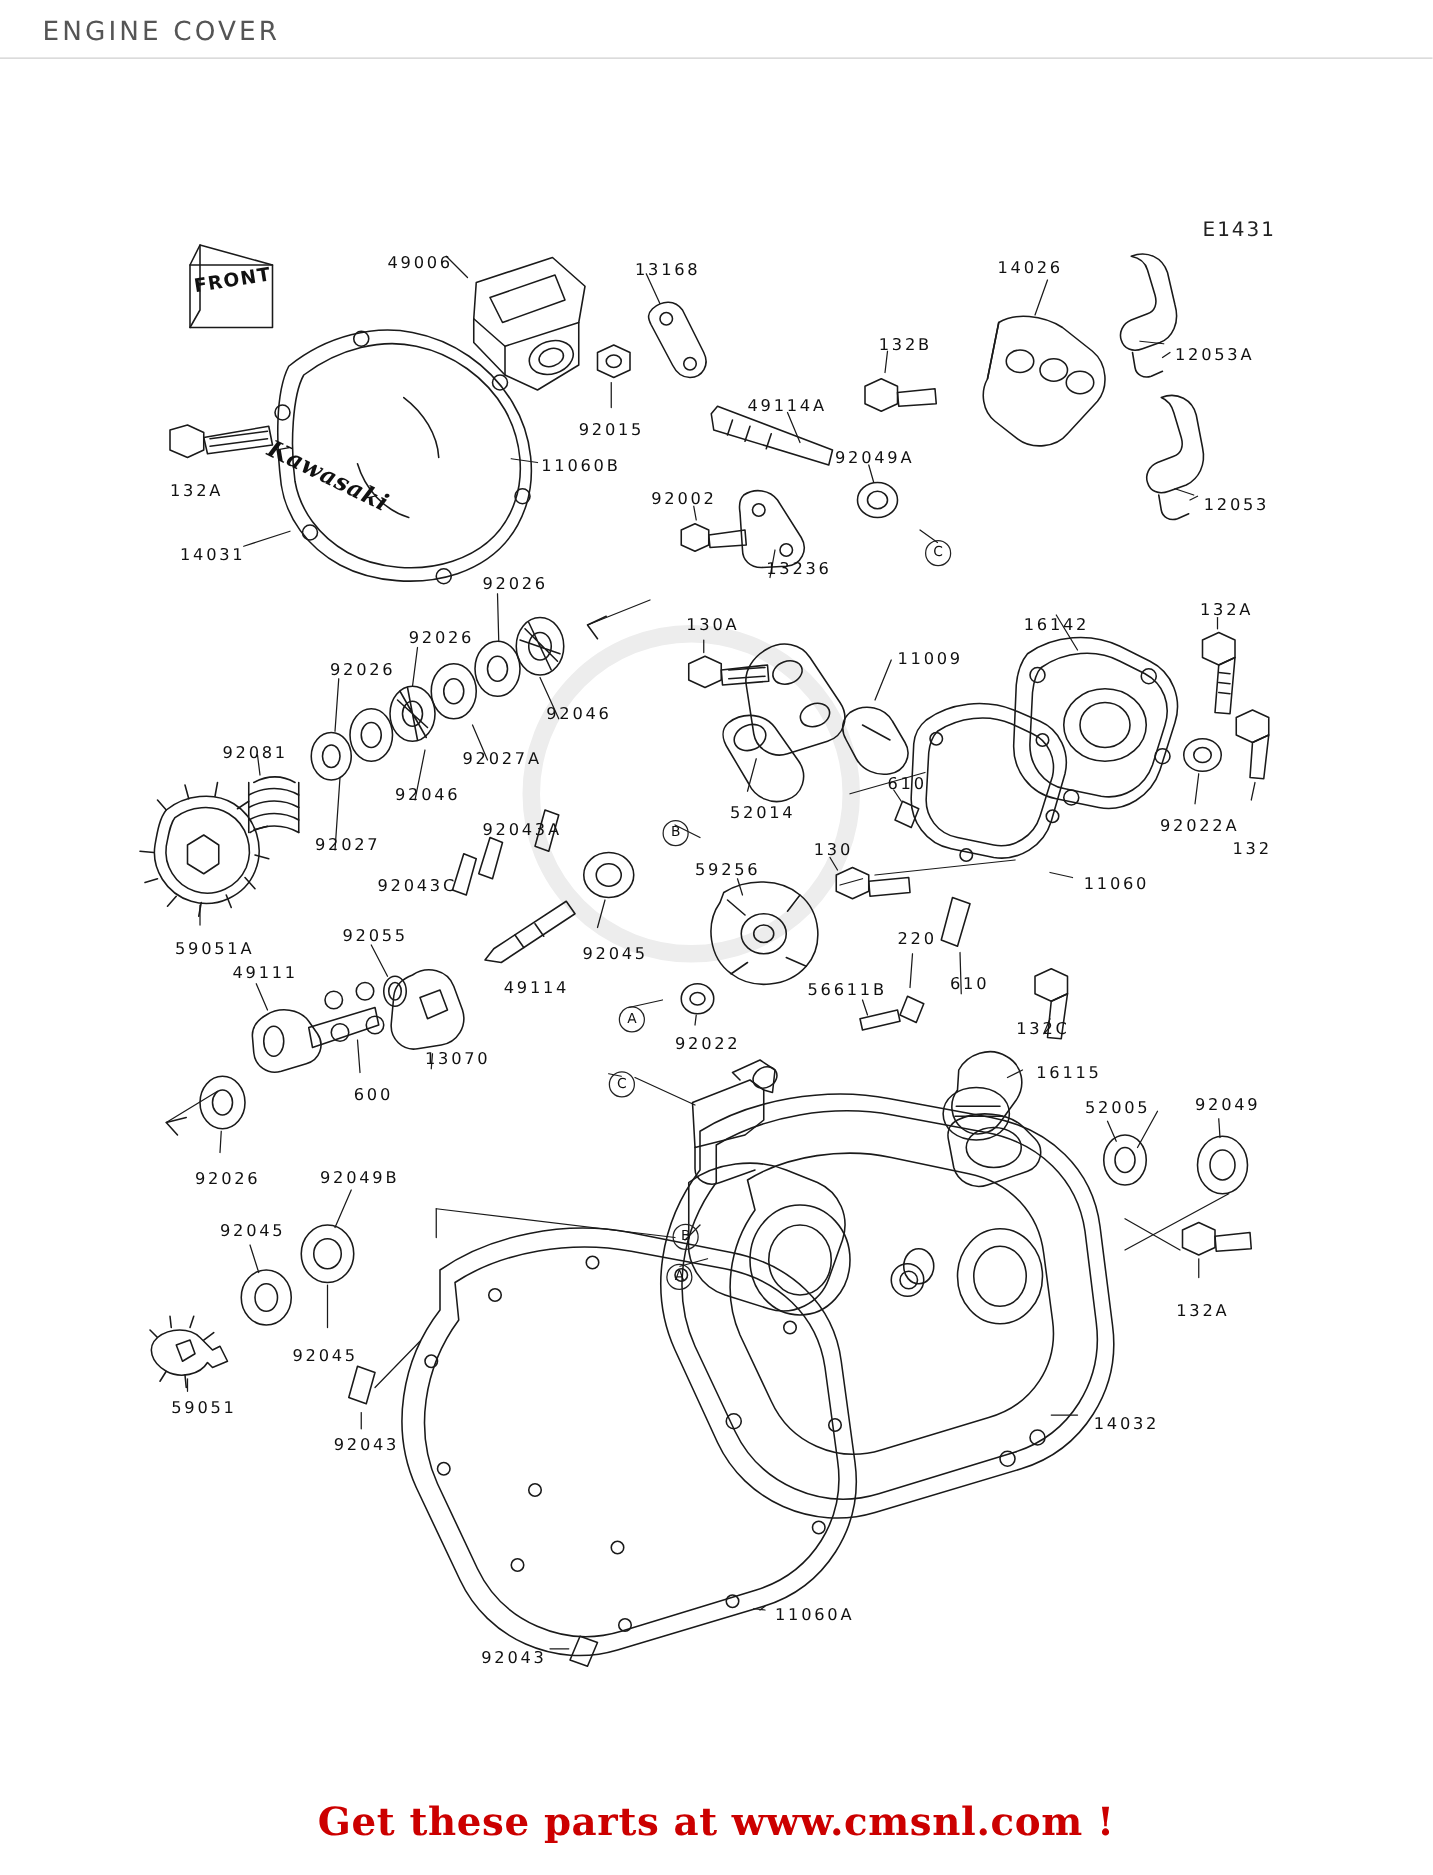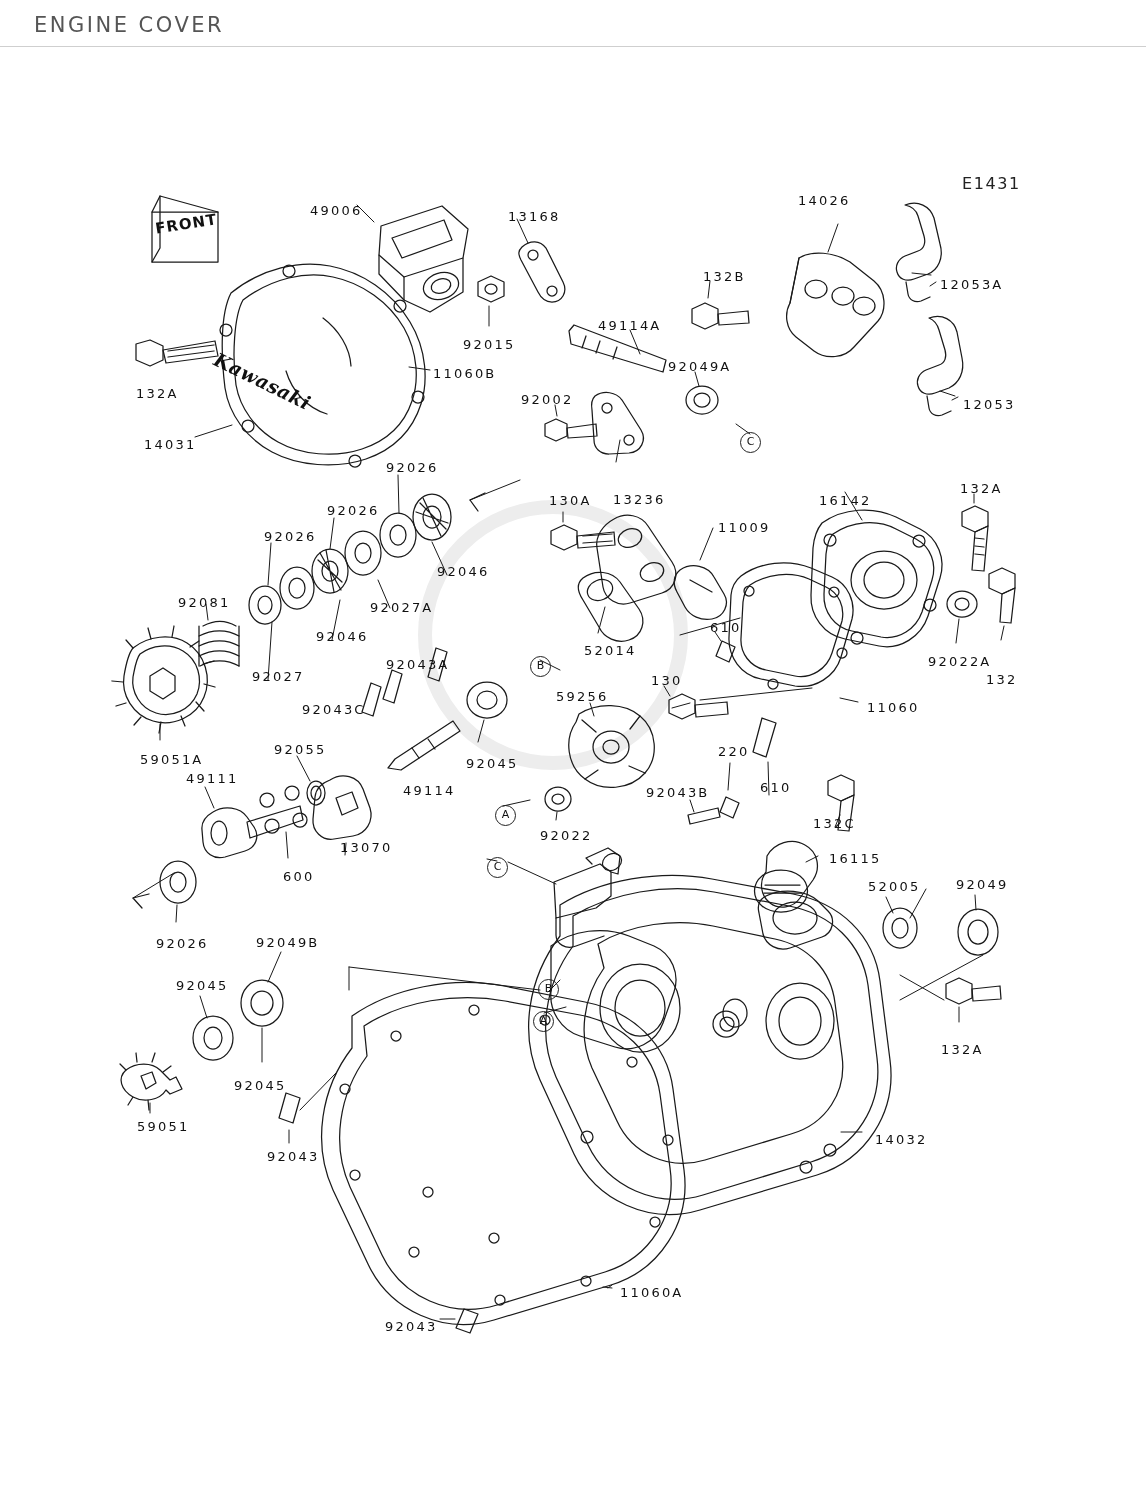--- a/index.html
+++ b/index.html
@@ -520,32 +520,32 @@
 
   <div class="front-badge">
     <div class="txt">FRONT</div>
   </div>
 
   <div class="kawa">Kawasaki</div>
 
   <div id="labels">
       <div class="lbl" style="left: 310px; top: 203px;">49006</div>
       <div class="lbl" style="left: 508px; top: 209px;">13168</div>
-      <div class="lbl" style="left: 798px; top: 193px; text-align: center;">14026</div>
+      <div class="lbl" style="left: 798px; top: 207px; text-align: center;">14026</div>
       <div class="lbl" style="left: 940px; top: 277px;">12053A</div>
       <div class="lbl" style="left: 703px; top: 269px;">132B</div>
       <div class="lbl" style="left: 463px; top: 337px;">92015</div>
       <div class="lbl" style="left: 598px; top: 318px;">49114A</div>
       <div class="lbl" style="left: 668px; top: 359px;">92049A</div>
       <div class="lbl" style="left: 433px; top: 366px;">11060B</div>
       <div class="lbl" style="left: 963px; top: 397px;">12053</div>
       <div class="lbl" style="left: 136px; top: 386px;">132A</div>
       <div class="lbl" style="left: 521px; top: 392px;">92002</div>
       <div class="lbl" style="left: 144px; top: 437px;">14031</div>
-      <div class="lbl" style="left: 613px; top: 448px; margin-top: 44px;">13236</div>
+      <div class="lbl" style="left: 613px; top: 448px;">13236</div>
       <div class="lbl" style="left: 386px; top: 460px;">92026</div>
       <div class="lbl" style="left: 549px; top: 493px;">130A</div>
       <div class="lbl" style="left: 819px; top: 493px;">16142</div>
       <div class="lbl" style="left: 960px; top: 481px;">132A</div>
       <div class="lbl" style="left: 327px; top: 503px;">92026</div>
       <div class="lbl" style="left: 718px; top: 520px;">11009</div>
       <div class="lbl" style="left: 264px; top: 529px;">92026</div>
       <div class="lbl" style="left: 437px; top: 564px;">92046</div>
       <div class="lbl" style="left: 370px; top: 600px;">92027A</div>
       <div class="lbl" style="left: 178px; top: 595px;">92081</div>
@@ -559,21 +559,21 @@
       <div class="lbl" style="left: 651px; top: 673px;">130</div>
       <div class="lbl" style="left: 556px; top: 689px;">59256</div>
       <div class="lbl" style="left: 302px; top: 702px; text-align: center;">92043C</div>
       <div class="lbl" style="left: 867px; top: 700px;">11060</div>
       <div class="lbl" style="left: 466px; top: 756px;">92045</div>
       <div class="lbl" style="left: 718px; top: 744px;">220</div>
       <div class="lbl" style="left: 760px; top: 780px;">610</div>
       <div class="lbl" style="left: 140px; top: 752px;">59051A</div>
       <div class="lbl" style="left: 274px; top: 742px;">92055</div>
       <div class="lbl" style="left: 403px; top: 783px;">49114</div>
-      <div class="lbl" style="left: 646px; top: 785px;">92043B</div>
+      <div class="lbl" style="left: 646px; top: 785px;">56611B</div>
       <div class="lbl" style="left: 813px; top: 816px;">132C</div>
       <div class="lbl" style="left: 186px; top: 771px;">49111</div>
       <div class="lbl" style="left: 340px; top: 840px;">13070</div>
       <div class="lbl" style="left: 540px; top: 828px;">92022</div>
       <div class="lbl" style="left: 829px; top: 851px;">16115</div>
       <div class="lbl" style="left: 283px; top: 869px;">600</div>
       <div class="lbl" style="left: 868px; top: 879px;">52005</div>
       <div class="lbl" style="left: 956px; top: 877px;">92049</div>
       <div class="lbl" style="left: 156px; top: 936px;">92026</div>
       <div class="lbl" style="left: 256px; top: 935px;">92049B</div>
@@ -586,13 +586,14 @@
       <div class="lbl" style="left: 620px; top: 1285px;">11060A</div>
       <div class="lbl" style="left: 385px; top: 1319px;">92043</div>
       <div class="circ" style="left: 740px; top: 432px;">C</div>
       <div class="circ" style="left: 530px; top: 656px;">B</div>
       <div class="circ" style="left: 495px; top: 805px;">A</div>
       <div class="circ" style="left: 487px; top: 857px;">C</div>
       <div class="circ" style="left: 538px; top: 979px;">B</div>
       <div class="circ" style="left: 533px; top: 1011px;">A</div>
     </div>
 
+  <div class="footer">Get these parts at www.cmsnl.com !</div>
 </div>
 
 </body></html>

